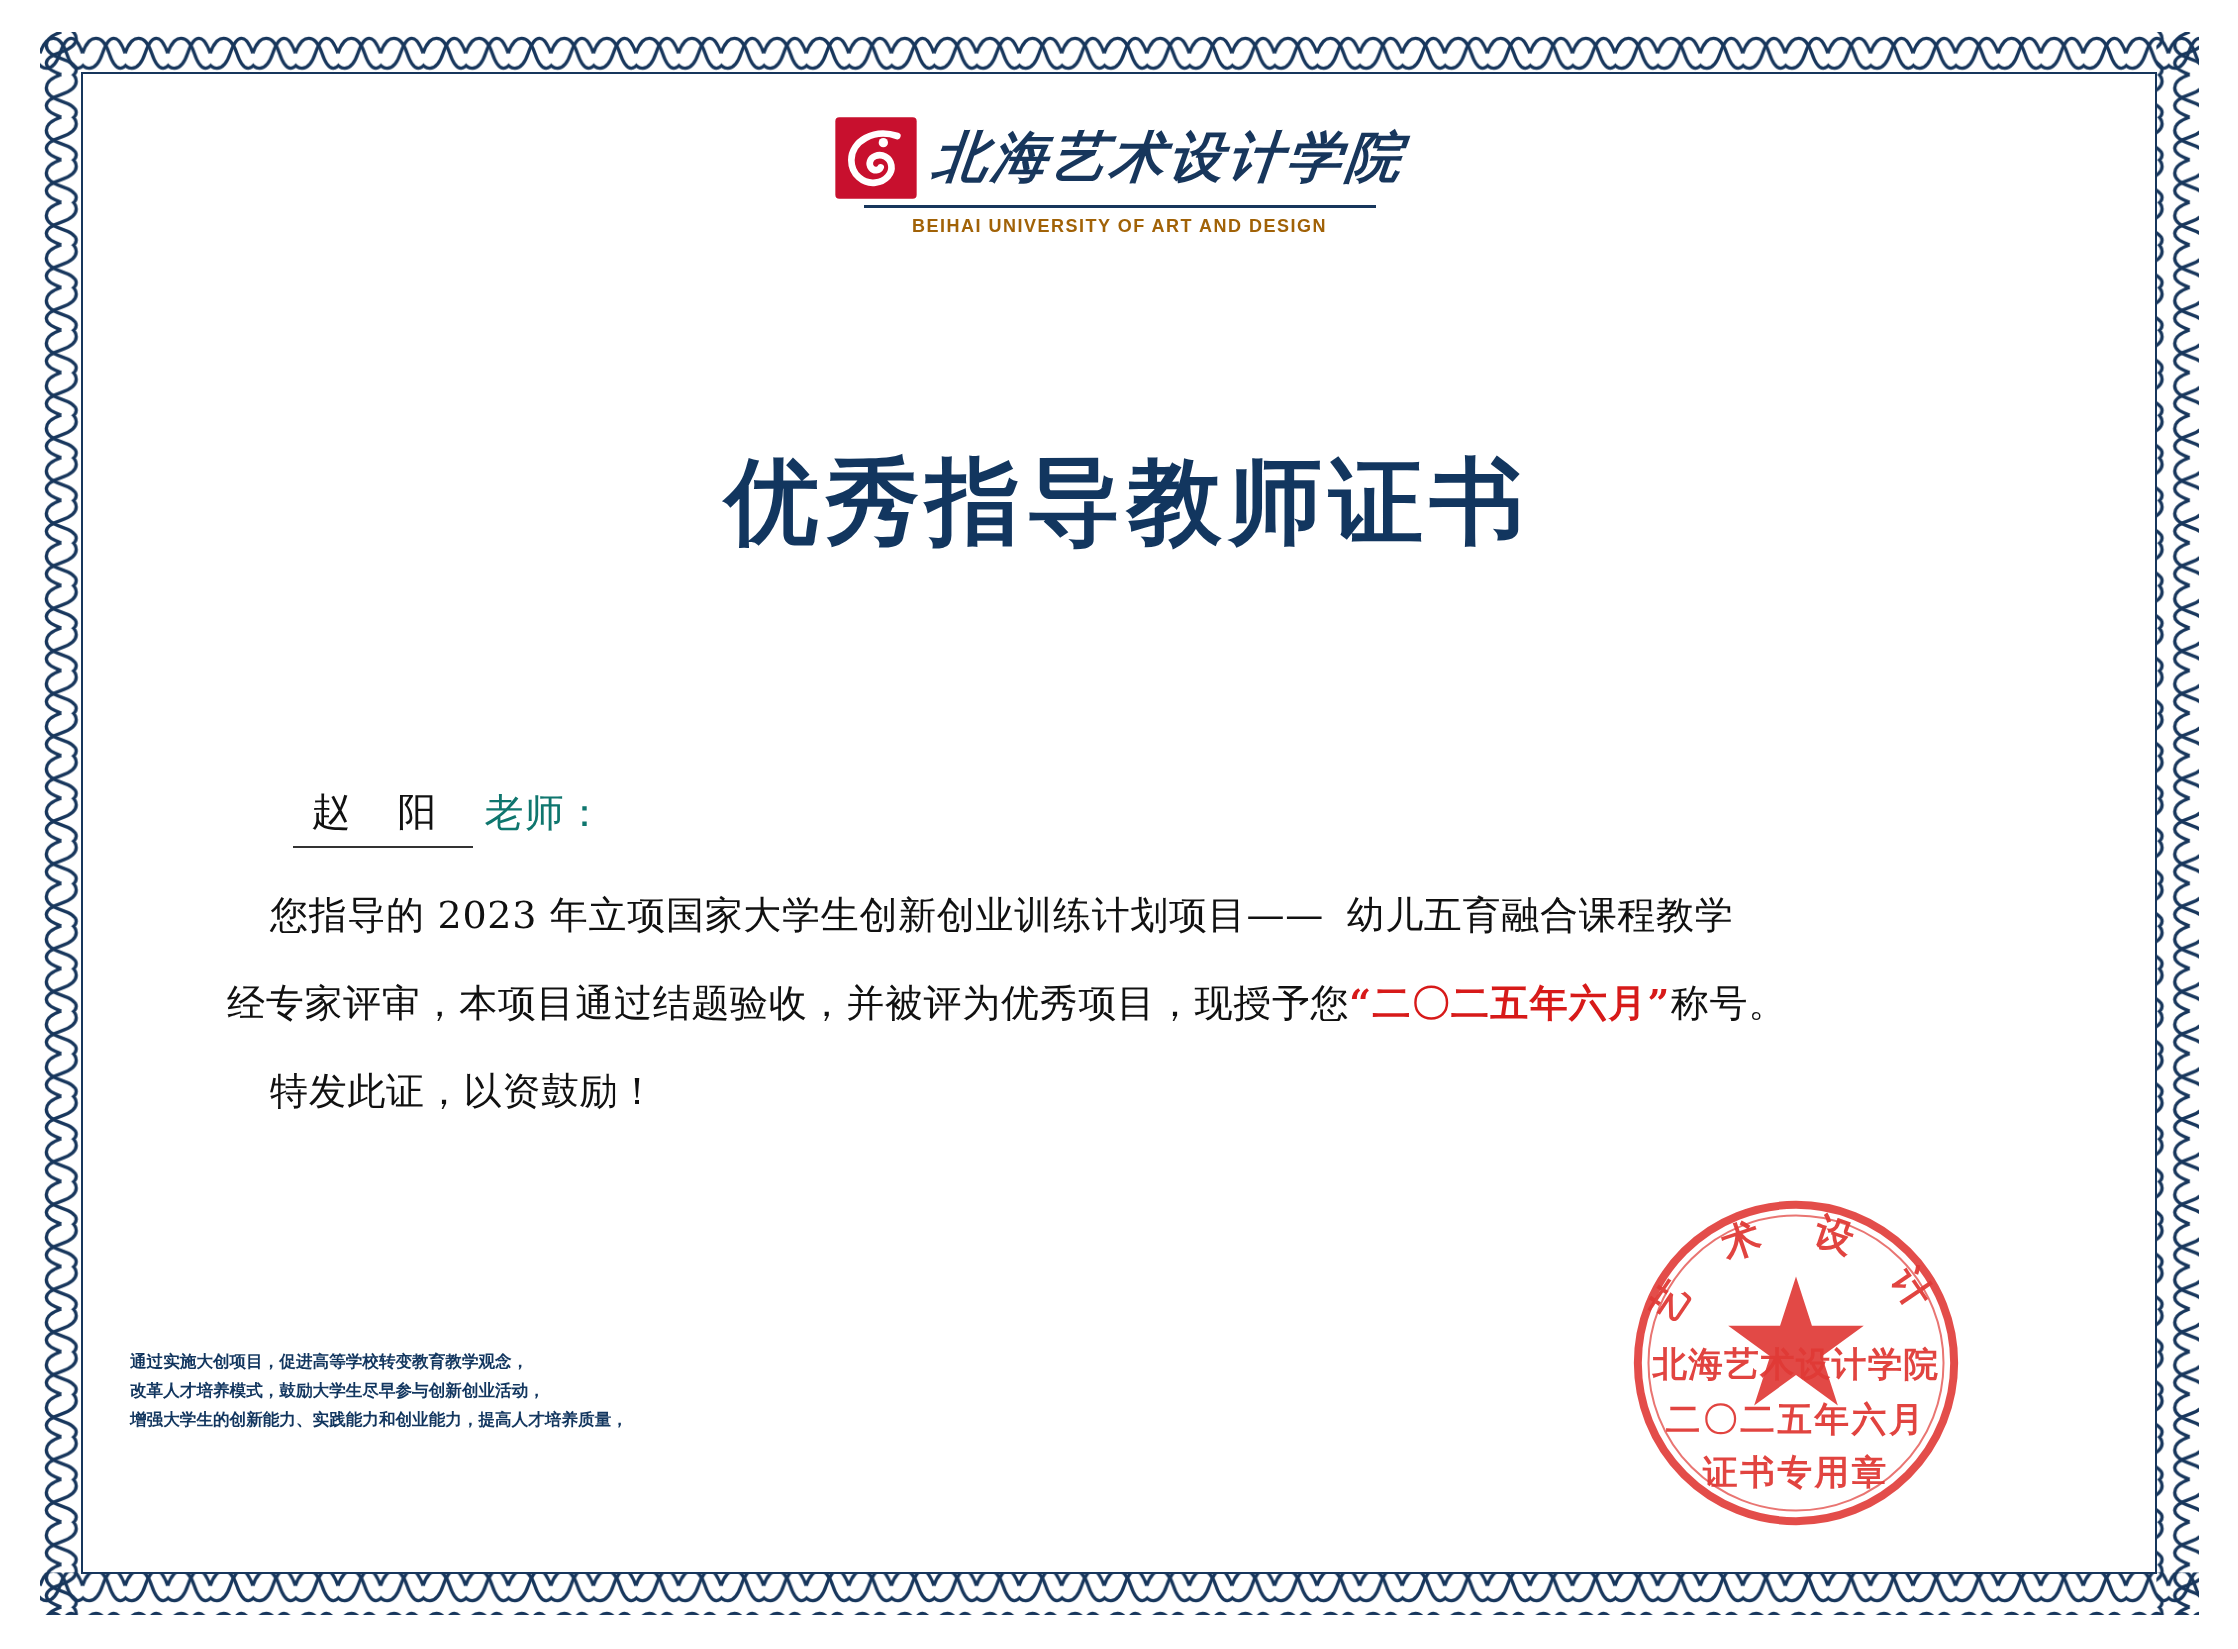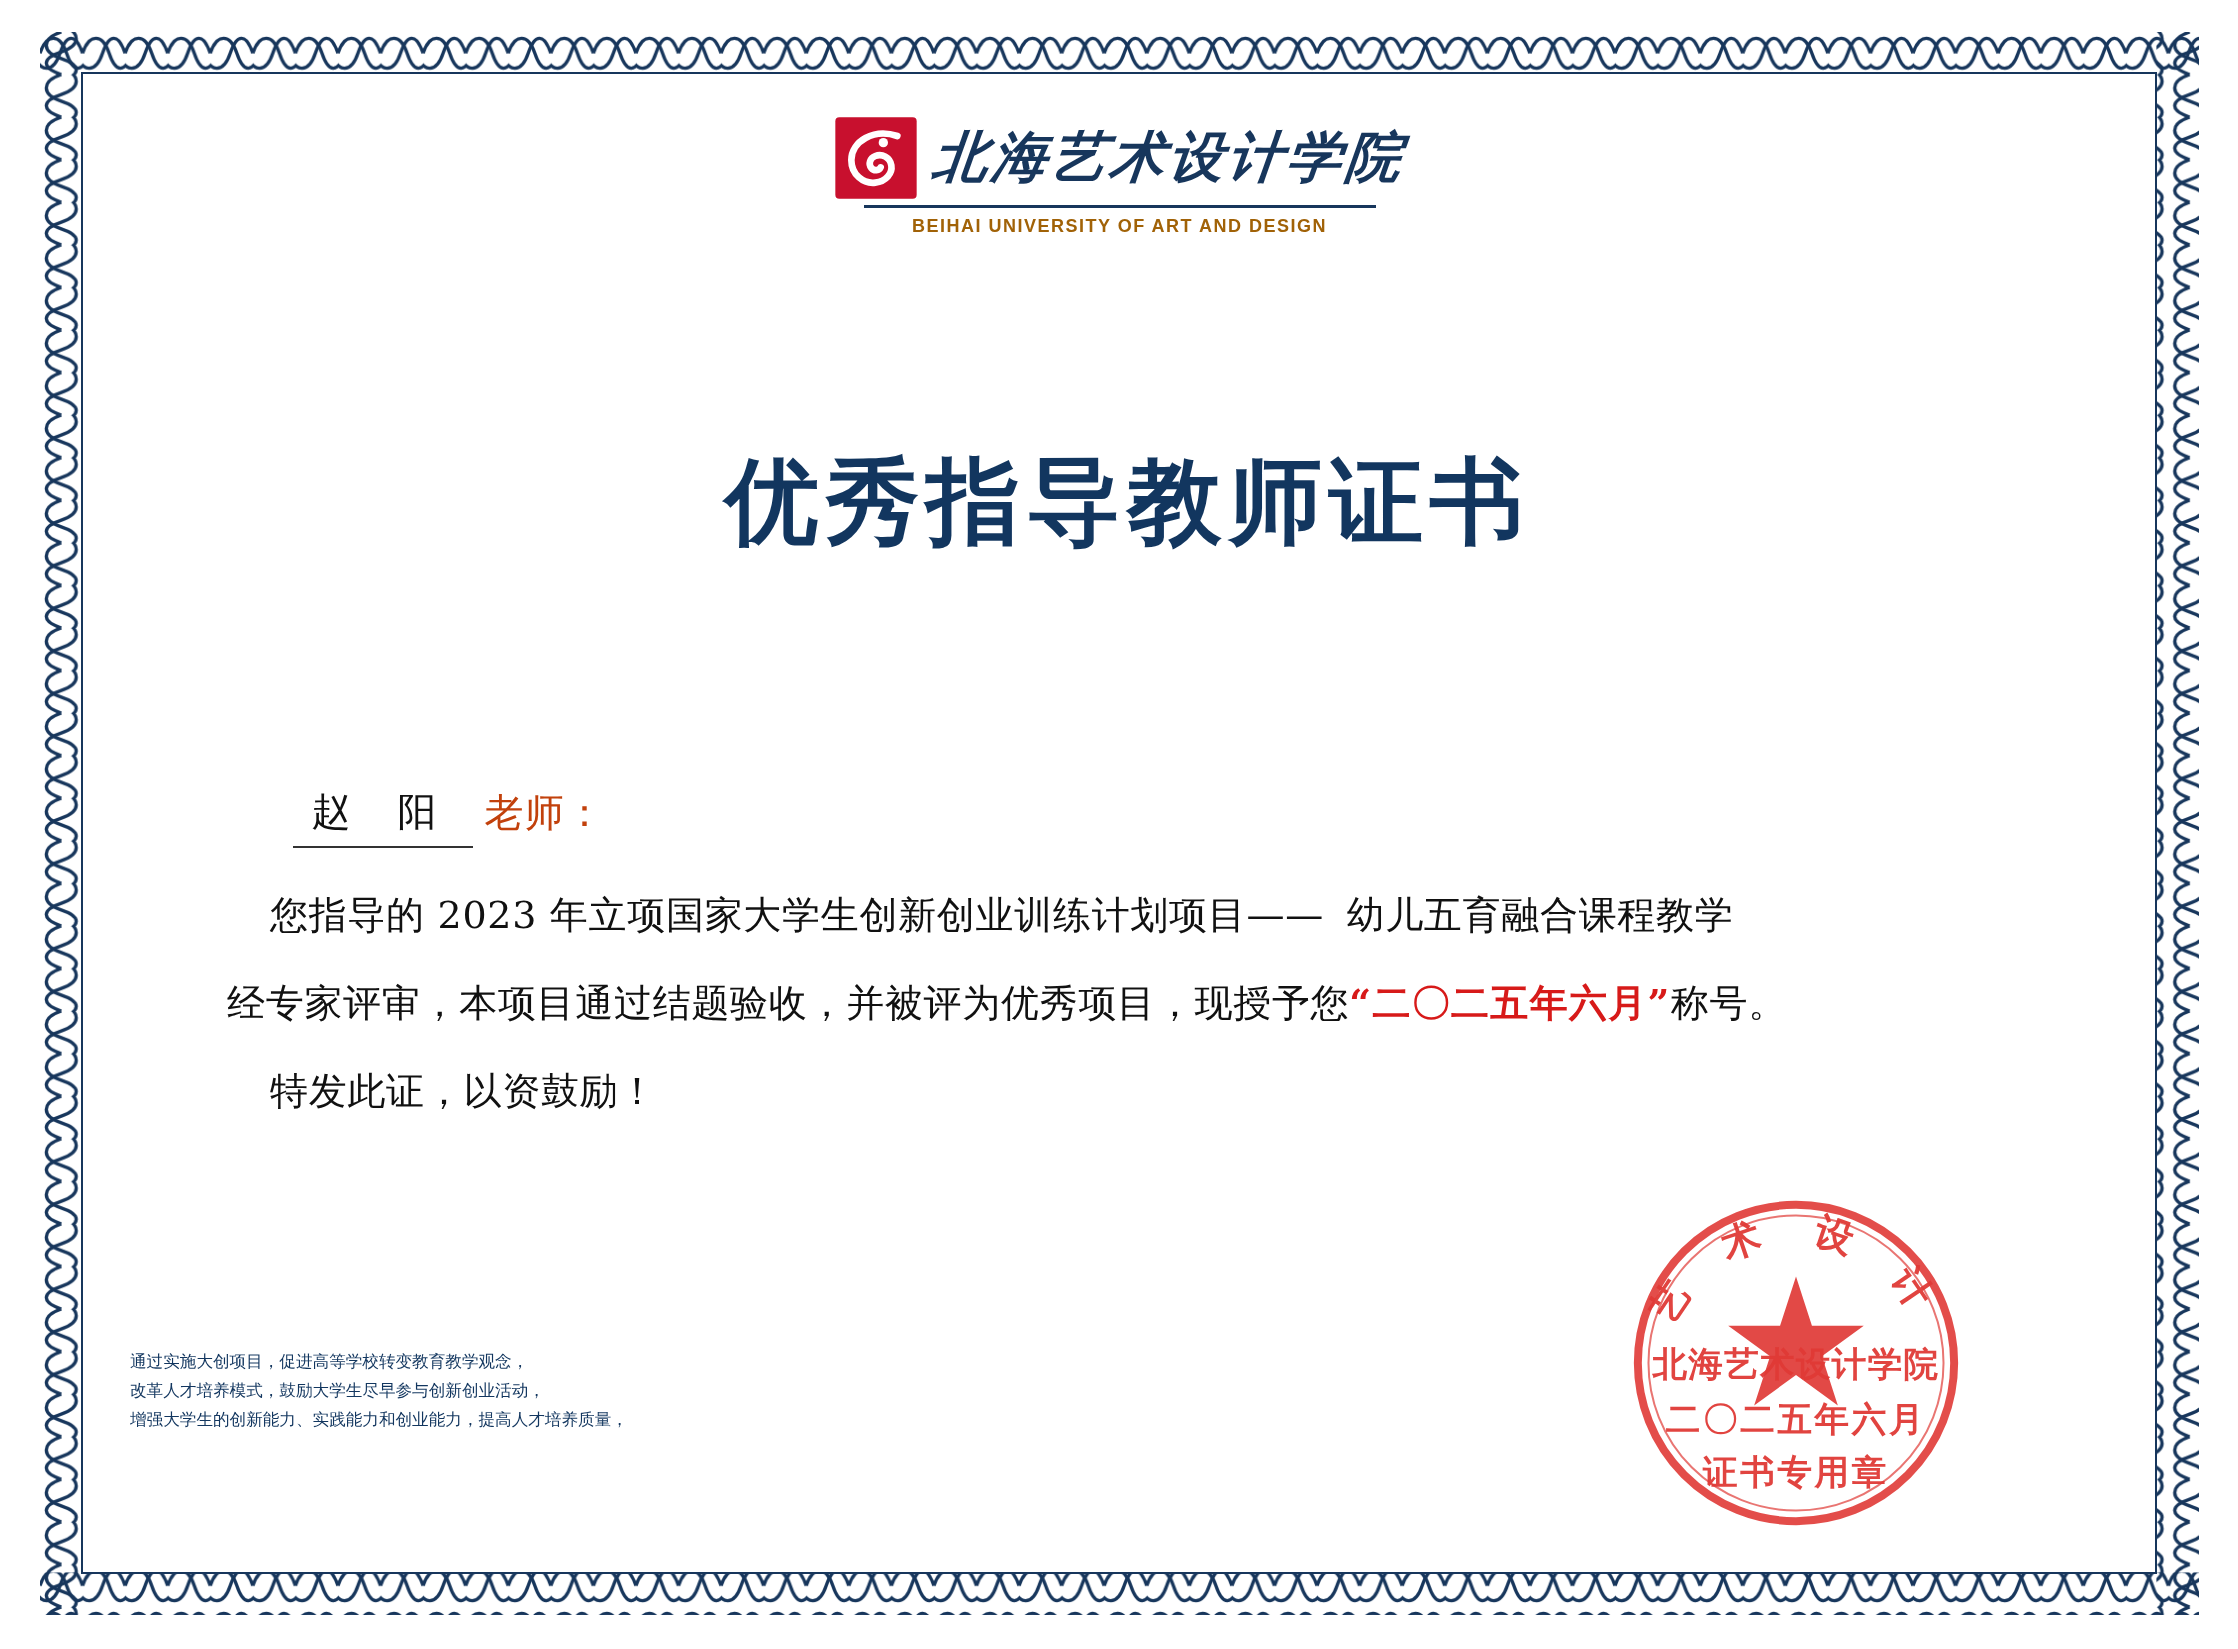--- a/index.html
+++ b/index.html
@@ -147,21 +147,21 @@
     color: #111;
     border-bottom: 2.7px solid #333;
     padding: 0 18.6px 6.7px 18.6px;
     letter-spacing: 17.3px;
     text-align: right;
     min-width: 133px;
   }
   .salutation-suffix {
     font-family: "DejaVu Serif", serif;
     font-size: 39px;
-    color: #c2410c;
+    color: #0f766e;
     padding-left: 12px;
     padding-bottom: 8px;
     letter-spacing: 1.3px;
   }
 
   .para {
     font-family: "DejaVu Serif", serif;
     font-size: 38px;
     line-height: 77px;
     color: #111;
@@ -182,21 +182,21 @@
   
   .footnote {
     position: absolute;
     left: 130px;
     top: 1347px;
     width: 998px;
     font-family: "DejaVu Serif", serif;
     color: #12365f;
     font-size: 16.6px;
     line-height: 29px;
-    font-weight: 400;
+    font-weight: 700;
   }
   .footnote div { white-space: nowrap; }
 
   
   .seal {
     position: absolute;
     left: 1590px;
     top: 1157px;
     width: 412px;
     height: 412px;

